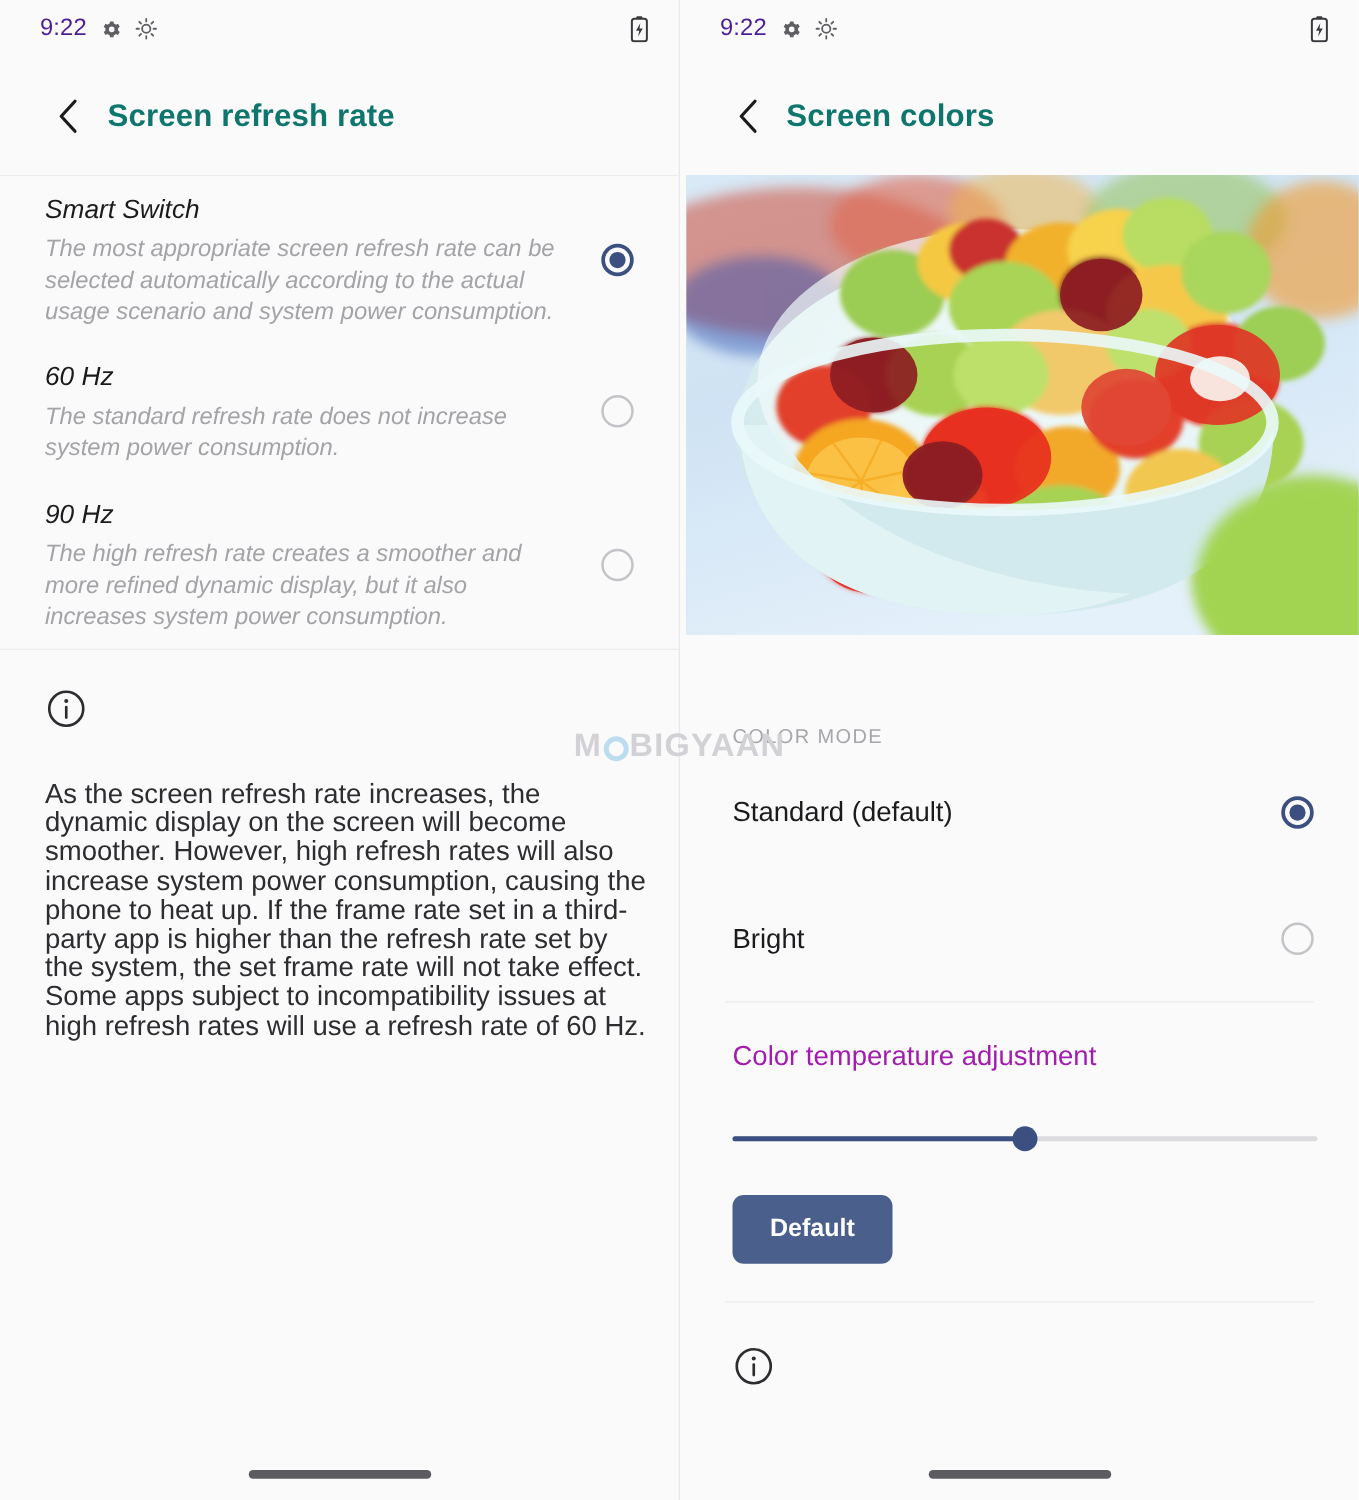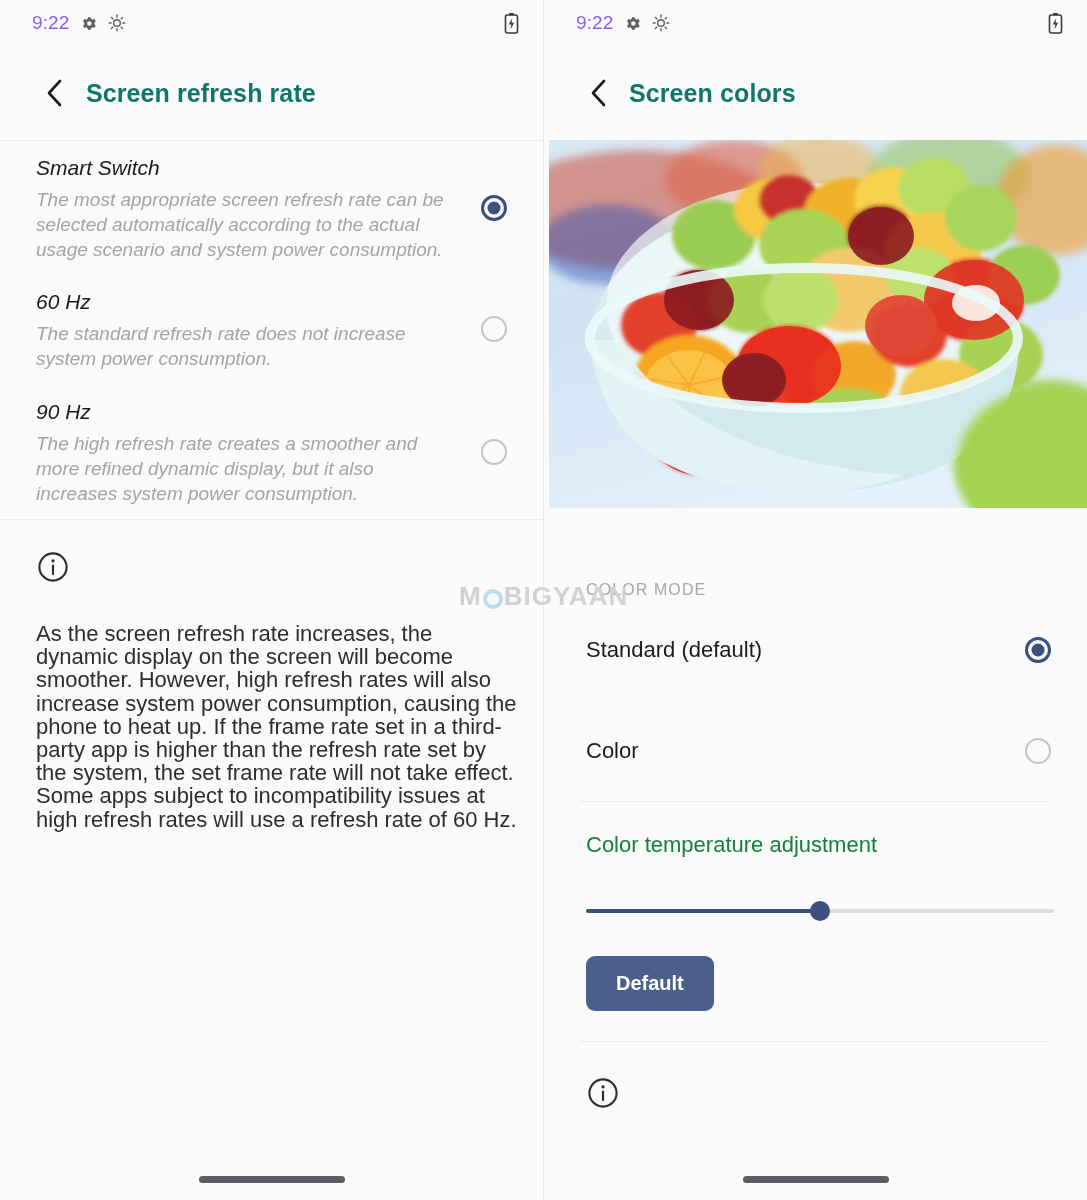--- a/index.html
+++ b/index.html
@@ -12,21 +12,21 @@
   .screens { display: flex; width: 1087px; height: 1200px; }
   .panel { position: relative; height: 1200px; background: #fafafb; overflow: hidden; }
   .panel-left  { width: 543px; background: #fafafa; }
   .panel-right { width: 544px; background: #fafafa; border-left: 1px solid #e8e8ea; }
 
   
   .statusbar {
     height: 46px; display: flex; align-items: center;
     padding: 0 24px 0 32px; background: #fafafa;
   }
-  .sb-time { font-size: 19px; color: #8b5cf6; letter-spacing: .1px; }
+  .sb-time { font-size: 19px; color: #4c1d95; letter-spacing: .1px; }
   .sb-icons { display: flex; align-items: center; gap: 10px; margin-left: 12px; }
   .sb-spacer { flex: 1; }
   .sb-right { display: flex; align-items: center; }
   .ico { display: inline-flex; align-items: center; justify-content: center; }
 
   
   .appbar {
     height: 94px; display: flex; align-items: center;
     padding: 0 0 0 38px; background: #fafafa;
   }
@@ -95,21 +95,21 @@
   }
   .cm-row {
     display: flex; align-items: center; height: 101px;
     padding: 0 36px 0 42px; cursor: pointer;
   }
   .cm-label { flex: 1; font-size: 22px; color: #1b1b1e; }
   .cm-first { height: 101px; }
 
   
   .temp-block { padding: 30px 36px 0 42px; }
-  .temp-title { font-size: 22px; color: #15803d; margin-bottom: 42px; }
+  .temp-title { font-size: 22px; color: #a21caf; margin-bottom: 42px; }
   .slider-wrap { position: relative; height: 22px; width: 468px; }
   .slider-track {
     position: absolute; top: 9px; left: 0; right: 0; height: 4px;
     background: #dcdce0; border-radius: 2px;
   }
   .slider-fill {
     position: absolute; top: 9px; left: 0; height: 4px;
     background: #3b5080; border-radius: 2px;
   }
   .slider-thumb {
@@ -390,21 +390,21 @@
     </div>
 
     <div class="section-label">COLOR MODE</div>
 
     <div>
       <div class="cm-row cm-first">
         <span class="cm-label">Standard (default)</span>
         <span class="radio checked"></span>
       </div>
       <div class="cm-row">
-        <span class="cm-label">Color</span>
+        <span class="cm-label">Bright</span>
         <span class="radio"></span>
       </div>
     </div>
 
     <div class="divider-inset"></div>
 
     <div class="temp-block">
       <div class="temp-title">Color temperature adjustment</div>
       <div class="slider-wrap">
         <div class="slider-track"></div>

